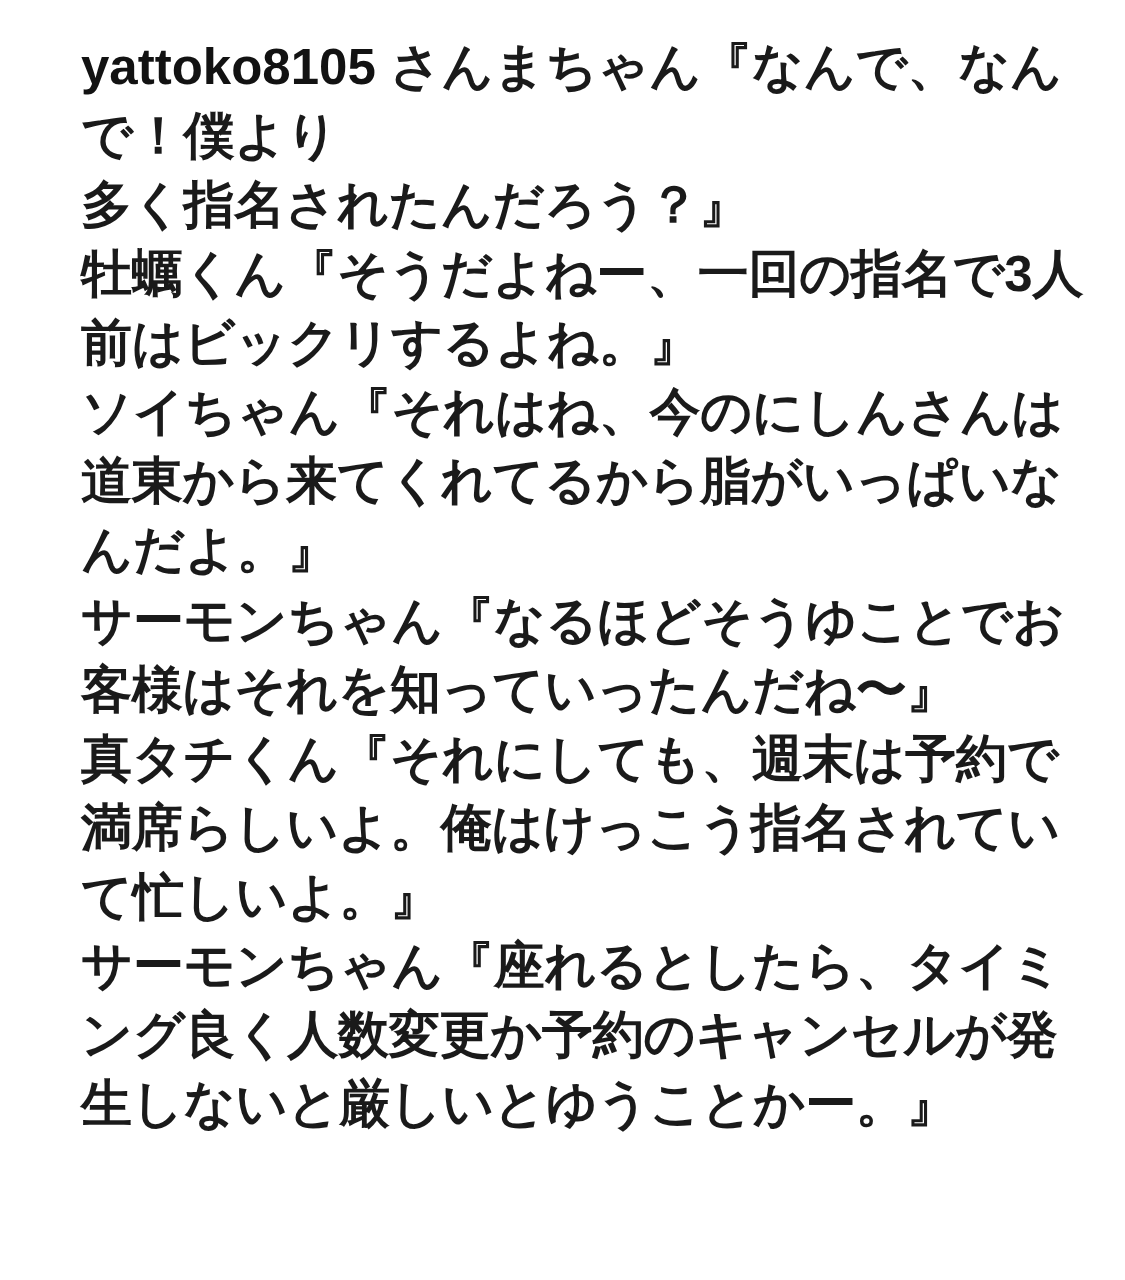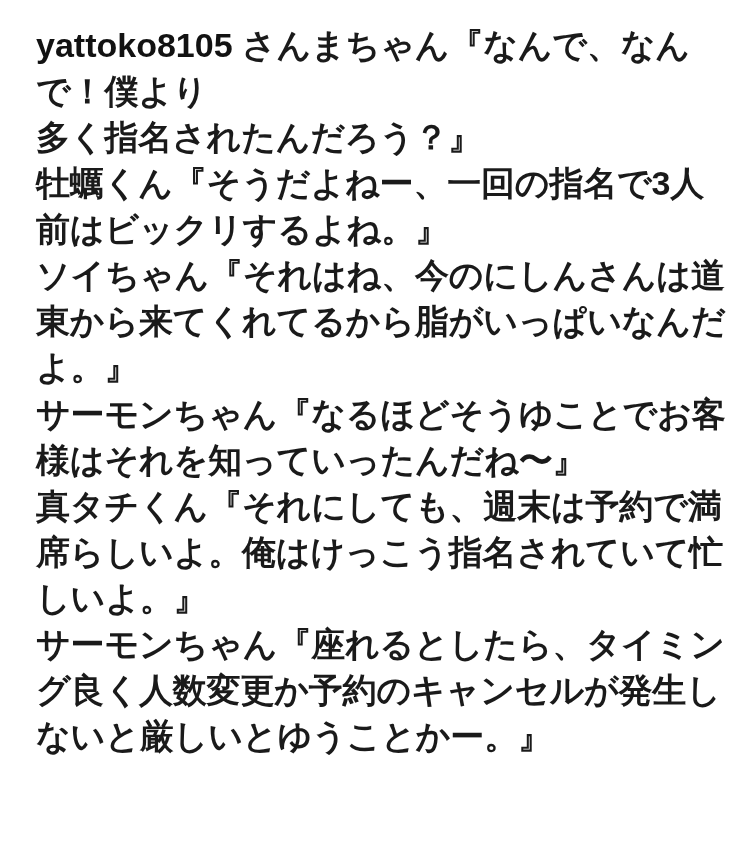--- a/index.html
+++ b/index.html
@@ -9,21 +9,21 @@
   }
   body {
     width: 750px;
     height: 853px;
     font-family: "Liberation Sans", "DejaVu Sans", sans-serif;
     overflow: hidden;
   }
   .post {
     box-sizing: border-box;
     width: 750px;
-    padding: 22px 14px 0 36px;
+    padding: 22px 14px 0 54px;
     color: #1a1a1a;
   }
   .body-text {
     font-size: 34px;
     line-height: 1.355;
     font-weight: 700;
     letter-spacing: -0.2px;
     white-space: pre-wrap;
     word-break: break-word;
   }

